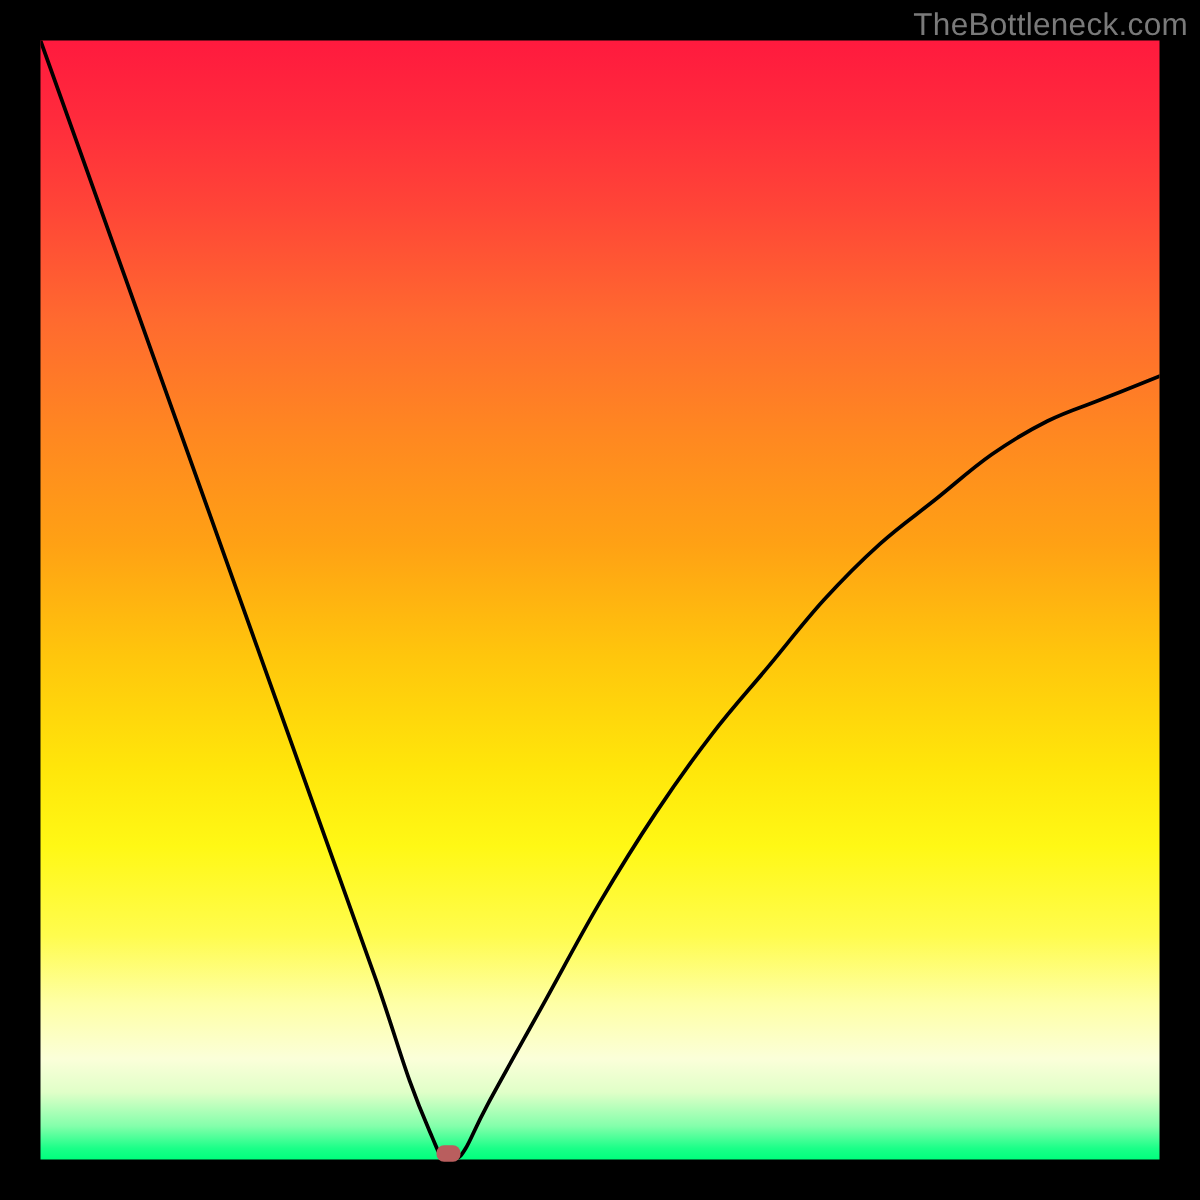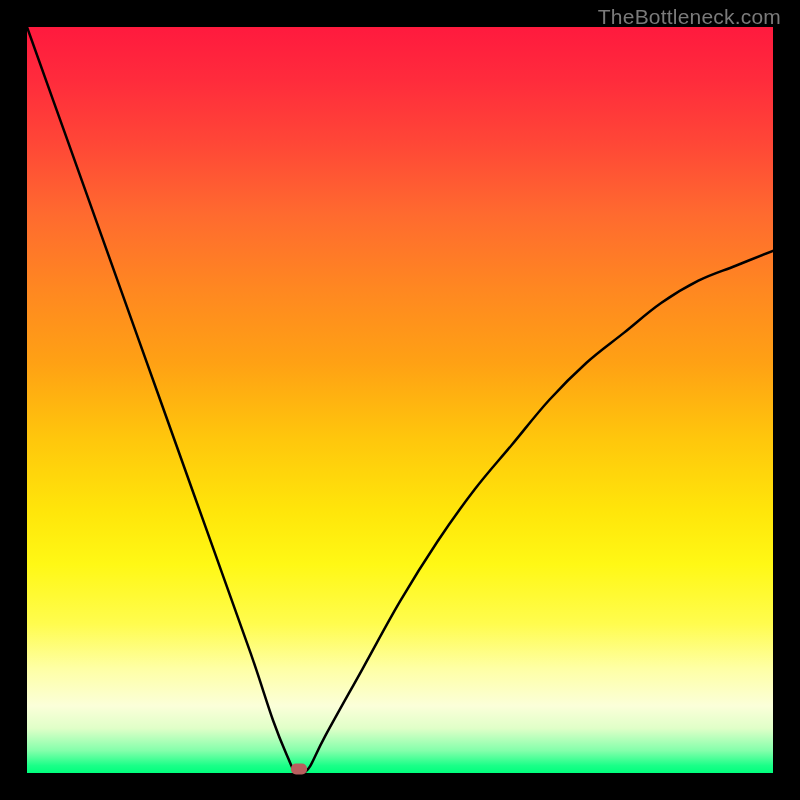--- a/index.html
+++ b/index.html
@@ -26,21 +26,21 @@
       #fbffd9 91%,
       #e0ffc8 94%,
       #84ffab 97%,
       #1bff88 99%,
       #00ff7d 100%
     );
   }
   .watermark {
     position: absolute;
     top: 5px;
-    right: 19px;
+    right: 8px;
     color: #7a7a7a;
     font-size: 21px;
     font-weight: 500;
     letter-spacing: 0.2px;
     z-index: 10;
   }
   svg.curve {
     position: absolute;
     left: 0; top: 0;
     width: 100%; height: 100%;

